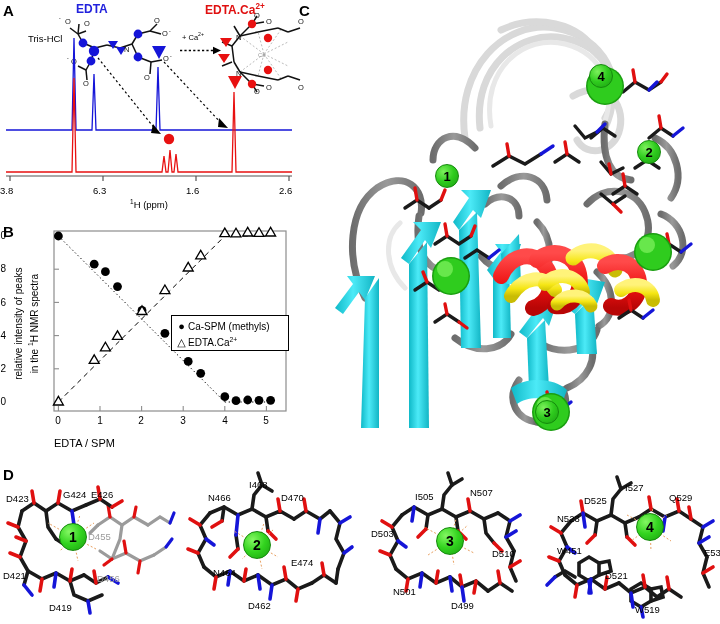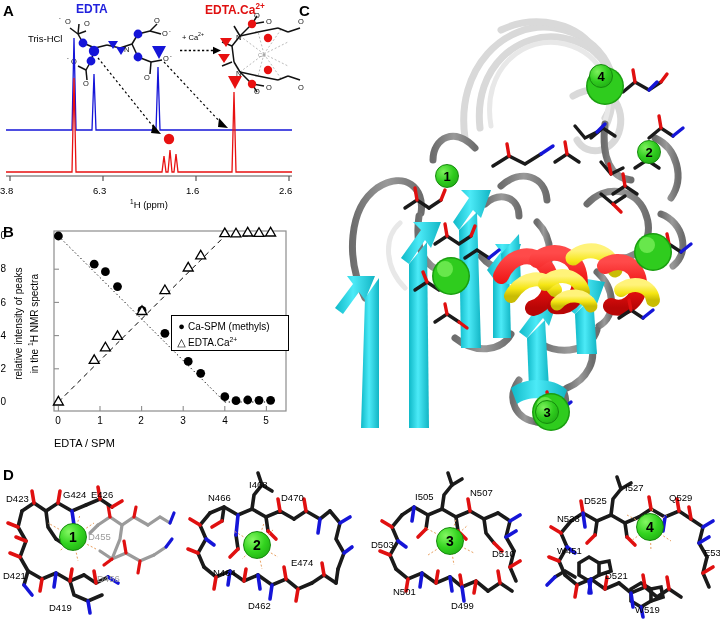--- a/index.html
+++ b/index.html
@@ -673,21 +673,21 @@
           <line x1="92" y1="76" x2="70" y2="90"></line>
         <line x1="92" y1="76" x2="110" y2="60"></line>
           <line x1="92" y1="76" x2="116" y2="88"></line>
         <line x1="92" y1="76" x2="98" y2="54"></line>
           <line x1="92" y1="76" x2="96" y2="100"></line>
       </g>
     </svg>
     <div class="d-site" style="left:78px; top:62px;">3</div>
     <div class="d-lbl" style="left:57px; top:26px;">I505</div>
     <div class="d-lbl" style="left:112px; top:22px;">N507</div>
-    <div class="d-lbl" style="left:13px; top:74px;">D503</div>
+    <div class="d-lbl" style="left:13px; top:63px;">D503</div>
     <div class="d-lbl" style="left:134px; top:83px;">D510</div>
     <div class="d-lbl" style="left:35px; top:121px;">N501</div>
     <div class="d-lbl" style="left:93px; top:135px;">D499</div>
   </div>
 
   <div class="d-sub" id="d-sub-4" style="left:535px; width:185px;">
     <svg width="185" height="159" viewBox="0 0 185 159">
       <g stroke="#1a1a1a" stroke-width="3.6" stroke-linecap="round" fill="none">
         <path d="M36,56 L48,48 L62,56 L76,50 L90,58 L104,52"></path>
         <path d="M36,56 L26,68 L32,82 L24,96 L30,110"></path>

